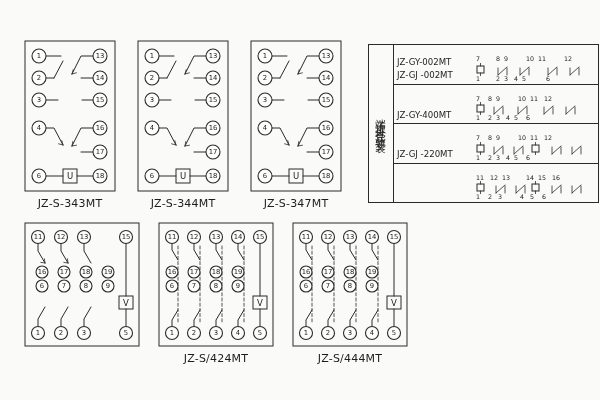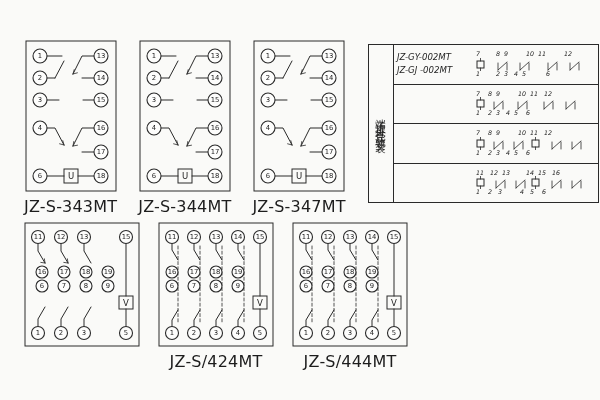--- a/index.html
+++ b/index.html
@@ -6,36 +6,36 @@
   body{
     width:600px;height:400px;
     background:#fafaf8;
     font-family:"DejaVu Sans","Liberation Sans",sans-serif;
     color:#1d1d1d;
   }
   .page{position:relative;width:600px;height:400px;background:#fafaf8;overflow:hidden;}
   .row-top{position:absolute;left:24px;top:40px;display:flex;gap:21px;}
   .row-bottom{position:absolute;left:24px;top:222px;display:flex;gap:18px;}
   figure.diag{margin:0;display:flex;flex-direction:column;align-items:center;}
-  .caption{margin-top:5px;font-size:16px;letter-spacing:.2px;white-space:nowrap;}
+  .caption{margin-top:5px;font-size:11px;letter-spacing:.2px;white-space:nowrap;}
   svg .ln{fill:none;stroke:#2a2a2a;stroke-width:1;stroke-linecap:round;}
   svg .thin{stroke-width:.8;}
   svg .dash{stroke-dasharray:3 2.2;}
   svg .term{fill:#fdfdfc;stroke:#2a2a2a;stroke-width:1.1;}
   svg .tnum{font-family:"DejaVu Sans",sans-serif;font-size:6.8px;text-anchor:middle;fill:#1d1d1d;}
   svg .boxlbl{font-family:"DejaVu Sans",sans-serif;font-size:8.5px;text-anchor:middle;fill:#1d1d1d;}
   .rail-table{position:absolute;left:368px;top:44px;width:229px;height:157px;border:1.4px solid #2a2a2a;display:flex;background:#fafaf8;}
   .side-label{
     width:24px;border-right:1.4px solid #2a2a2a;
     display:flex;align-items:center;justify-content:center;
     font-size:10.5px;writing-mode:vertical-lr;text-orientation:upright;
     letter-spacing:3px;padding:3px 0;
   }
   .rows{flex:1;display:flex;flex-direction:column;}
-  .trow{flex:1;display:flex;align-items:center;padding:1px 3px;font-style:italic;}
+  .trow{flex:1;display:flex;align-items:flex-end;padding:1px 3px;}
   .trow + .trow{border-top:1.1px solid #2a2a2a;}
   .models{width:77px;font-size:8.6px;line-height:1.55;white-space:nowrap;}
   .glyph{flex:1;display:flex;flex-direction:column;justify-content:center;}
   .nums{font-size:6.3px;line-height:1.05;white-space:pre;color:#1d1d1d;}
 </style>
 </head>
 <body>
 
 <div class="page">
 
@@ -228,33 +228,35 @@
           <svg width="118" height="13" viewBox="0 0 118 13">
             <rect class="ln" x="3" y="3" width="7" height="7"></rect>
             <path class="ln thin" d="M6.5,0 V3 M6.5,10 V13 M24,12 V5 M33,12 V5 M24,12 L33,4 M46,12 V5 M55,12 V5 M46,12 L55,4 M74,12 V5 M83,12 V5 M74,12 L83,4 M96,12 V5 M105,12 V5 M96,12 L105,4"></path>
           </svg>
           <div class="nums"> 1        2  3   4  5          6</div>
         </div>
       </div>
 
       <div class="trow">
         <div class="models">
+          <div>JZ-GY-400MT</div>
         </div>
         <div class="glyph">
           <div class="nums"> 7    8  9         10  11   12</div>
           <svg width="118" height="13" viewBox="0 0 118 13">
             <rect class="ln" x="3" y="3" width="7" height="7"></rect>
             <path class="ln thin" d="M6.5,0 V3 M6.5,10 V13 M20,12 V5 M29,12 V5 M20,12 L29,4 M44,12 V5 M53,12 V5 M44,12 L53,4 M70,12 V5 M79,12 V5 M70,12 L79,4 M92,12 V5 M101,12 V5 M92,12 L101,4"></path>
           </svg>
           <div class="nums"> 1    2  3   4  5    6</div>
         </div>
       </div>
 
       <div class="trow">
         <div class="models">
+          <div>JZ-GJ -220MT</div>
         </div>
         <div class="glyph">
           <svg width="118" height="13" viewBox="0 0 118 13" style="position:absolute;width:0;height:0"></svg>
           <div class="nums"> 7    8  9         10  11   12</div>
           <svg width="118" height="13" viewBox="0 0 118 13">
             <rect class="ln" x="3" y="3" width="7" height="7"></rect>
             <rect class="ln" x="58" y="3" width="7" height="7"></rect>
             <path class="ln thin" d="M6.5,0 V3 M6.5,10 V13 M61.5,0 V3 M61.5,10 V13 M20,12 V5 M29,12 V5 M20,12 L29,4 M40,12 V5 M49,12 V5 M40,12 L49,4 M78,12 V5 M87,12 V5 M78,12 L87,4 M98,12 V5 M107,12 V5 M98,12 L107,4"></path>
           </svg>
           <div class="nums"> 1    2  3   4  5    6</div>

